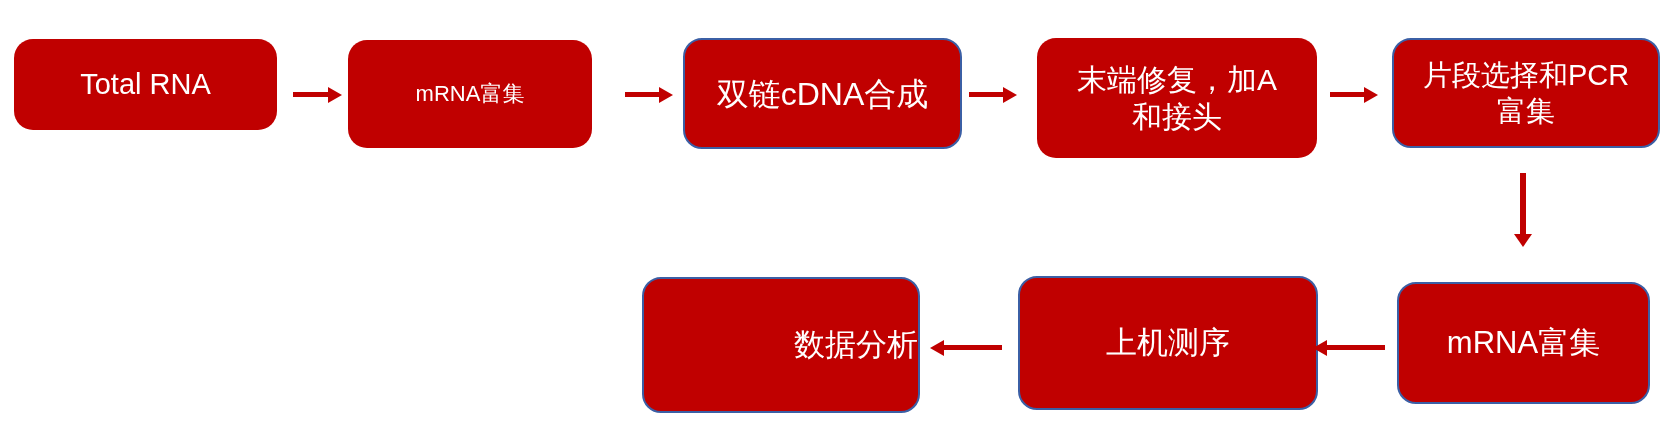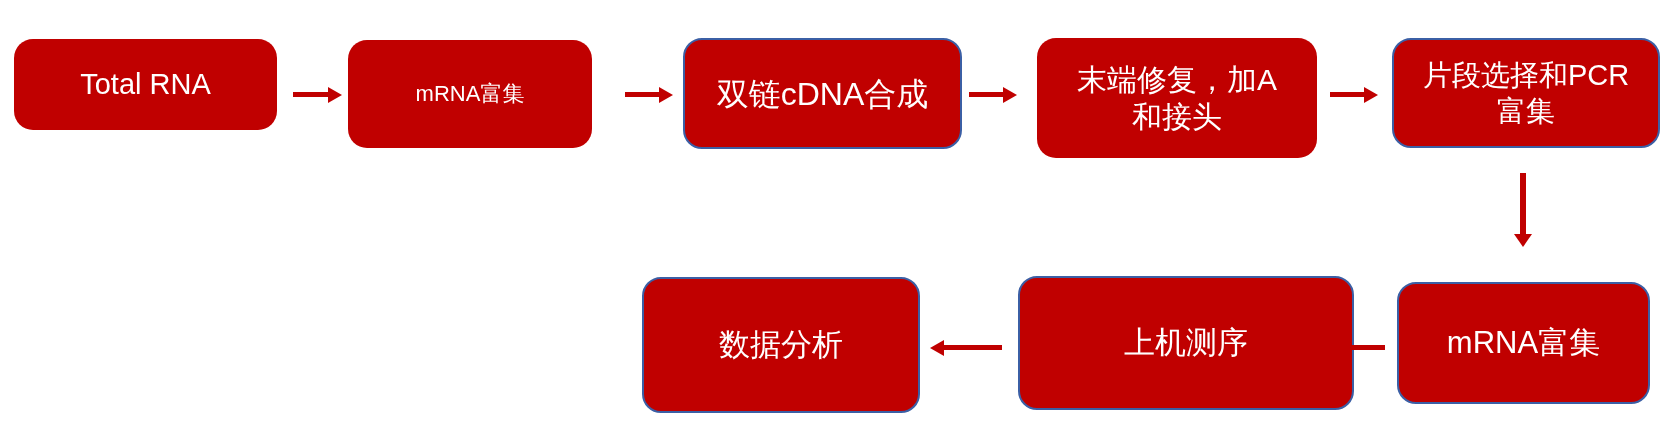--- a/index.html
+++ b/index.html
@@ -109,25 +109,25 @@
 
   <div class="node bordered" style="left:1392px; top:38px; width:268px; height:110px; font-size:29px;">
     <span class="node-label">片段选择和PCR
 富集</span>
   </div>
 
   <div class="node bordered" style="left:1397px; top:282px; width:253px; height:122px; font-size:31px;">
     <span class="node-label">mRNA富集</span>
   </div>
 
-  <div class="node bordered" style="left:1018px; top:276px; width:336px; height:134px; font-size:31px;">
+  <div class="node bordered" style="left:1018px; top:276px; width:300px; height:134px; font-size:31px;">
     <span class="node-label">上机测序</span>
   </div>
 
-  <div class="node bordered" style="left:642px; top:277px; width:278px; height:136px; font-size:31px;">
+  <div class="node bordered" style="left:642px; top:277px; width:278px; height:136px; font-size:31px;justify-content:flex-end;">
     <span class="node-label">数据分析</span>
   </div>
 
   <div class="harrow right" style="left:293px; top:92px; width:35px;"></div>
 
   <div class="harrow right" style="left:625px; top:92px; width:34px;"></div>
 
   <div class="harrow right" style="left:969px; top:92px; width:34px;"></div>
 
   <div class="harrow right" style="left:1330px; top:92px; width:34px;"></div>

